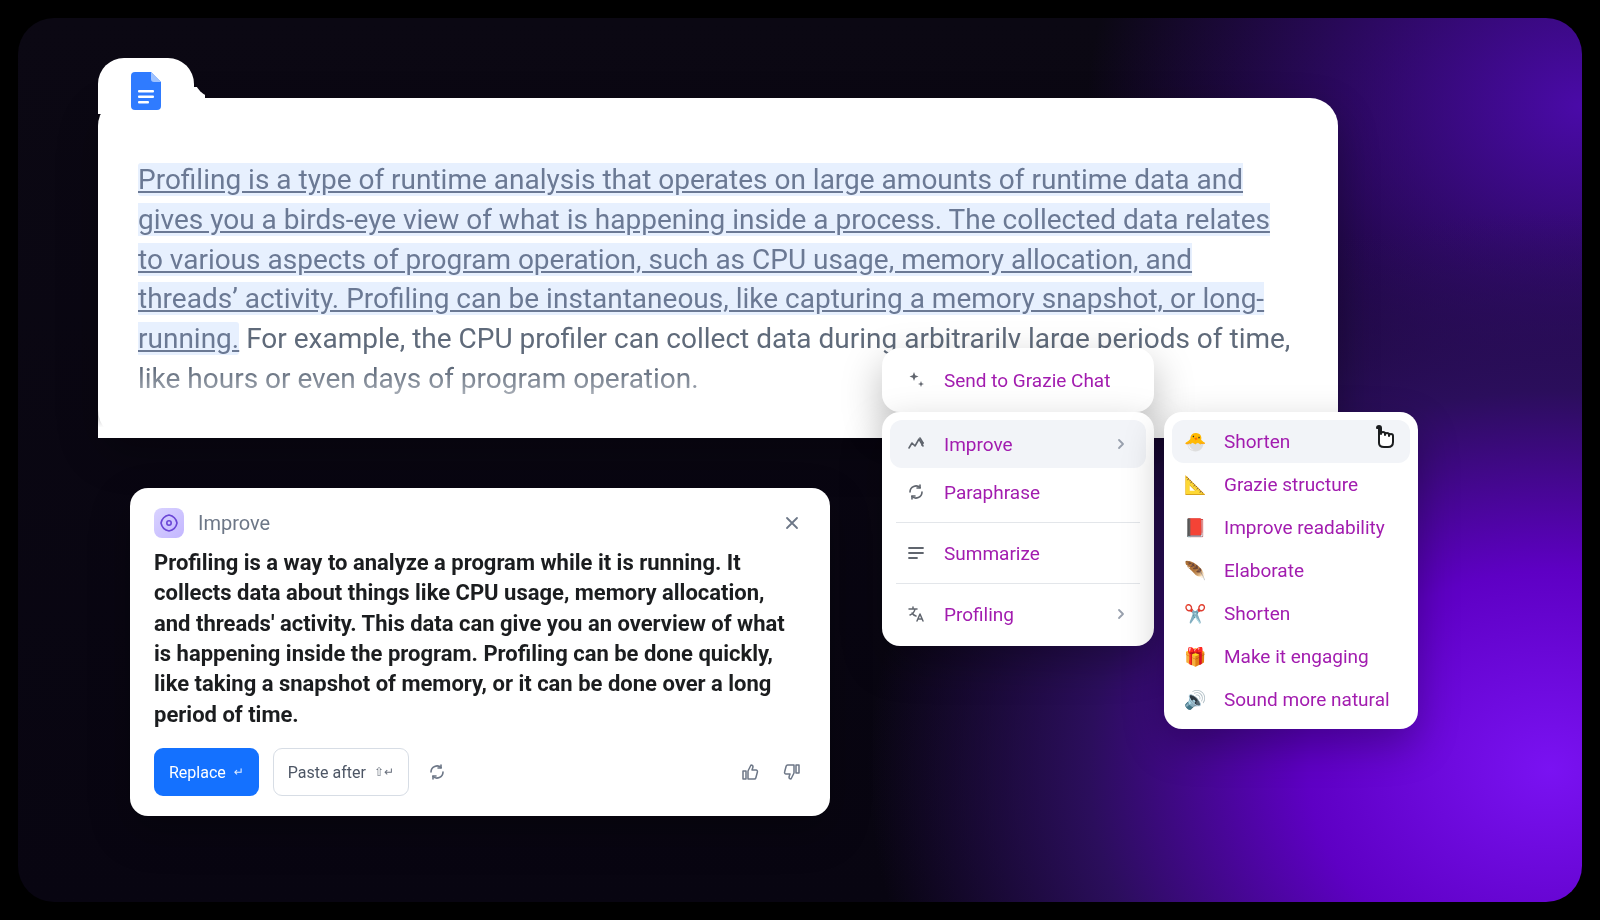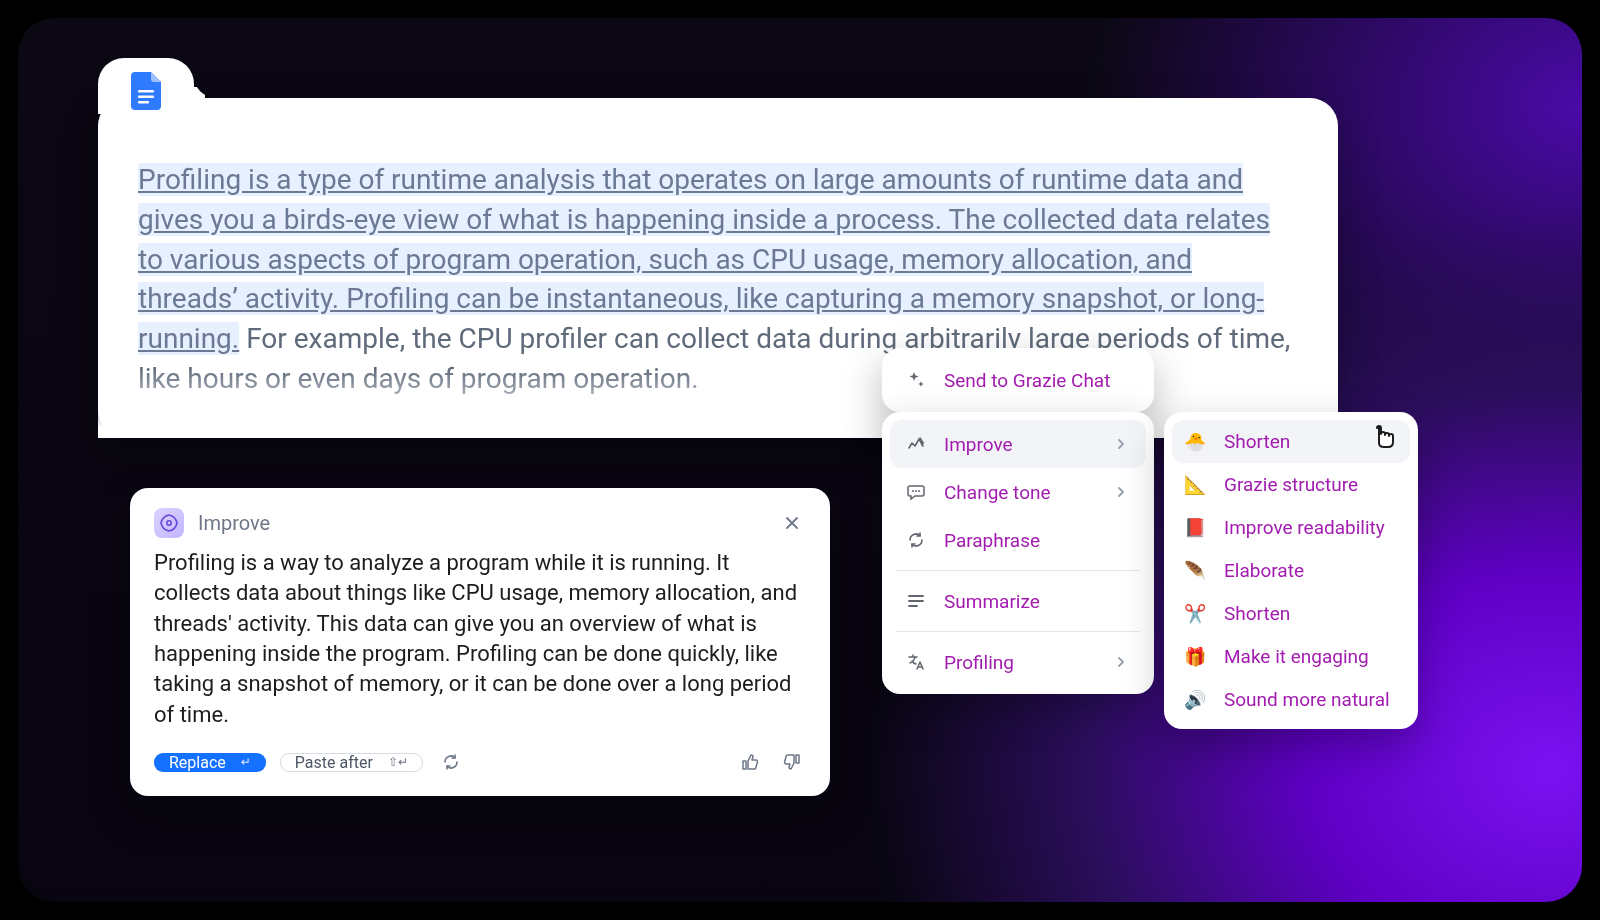--- a/index.html
+++ b/index.html
@@ -59,23 +59,23 @@
     position:absolute;left:112px;top:470px;width:700px;background:var(--doc-bg);
     border-radius:18px;box-shadow:var(--panel-shadow);padding:20px 24px 20px 24px;
   }
   .result-head{display:flex;align-items:center;gap:14px;color:#6d7787;font-size:20px;margin-bottom:10px;}
   .grazie-badge{
     width:30px;height:30px;border-radius:8px;background:linear-gradient(135deg,#d9d3ff,#c3b6ff);
     display:flex;align-items:center;justify-content:center;
   }
   .grazie-badge svg{display:block;}
   .result-close{margin-left:auto;color:#70727d;cursor:pointer;}
-  .result-body{font-size:22px;line-height:1.38;color:var(--text);margin:6px 0 18px 0;}
+  .result-body{font-size:22px;line-height:1.38;color:var(--text);margin:6px 0 18px 0;font-weight:bold;}
   .result-actions{display:flex;align-items:center;gap:14px;}
-  .btn{height:19px;border-radius:9px;display:inline-flex;align-items:center;gap:15px;padding:0 14px;font-size:16px;cursor:pointer;border:1px solid transparent;}
+  .btn{height:48px;border-radius:9px;display:inline-flex;align-items:center;gap:8px;padding:0 14px;font-size:16px;cursor:pointer;border:1px solid transparent;}
   .btn-primary{background:var(--blue);color:var(--blue-text);}
   .btn-secondary{background:#fff;color:#4d5665;border-color:#d7dde5;}
   .kbd{font-size:12px;opacity:.85;}
   .icon-btn{width:28px;height:28px;display:inline-flex;align-items:center;justify-content:center;color:#6d7787;cursor:pointer;border-radius:6px;}
   .spacer{flex:1 1 auto;}
 
   
   .menu{
     position:absolute;background:var(--doc-bg);border-radius:18px;box-shadow:var(--panel-shadow);
     padding:8px 8px;font-size:19px;color:#a21caf;
@@ -189,36 +189,20 @@
       <span>Improve</span>
       <span class="chev">
         <svg width="14" height="14" viewBox="0 0 14 14">
             <path d="M5 3l4 4-4 4" fill="none" stroke="currentColor" stroke-width="1.8" stroke-linecap="round" stroke-linejoin="round"></path>
           </svg>
       </span>
     </div>
     <div class="item">
       <span class="ic">
         <svg width="20" height="20" viewBox="0 0 20 20">
-            <path d="M4 4h12a2 2 0 0 1 2 2v6a2 2 0 0 1-2 2H9l-4 3v-3H4a2 2 0 0 1-2-2V6a2 2 0 0 1 2-2z" fill="none" stroke="currentColor" stroke-width="1.5"></path>
-            <circle cx="7" cy="9" r="1" fill="currentColor"></circle>
-            <circle cx="10" cy="9" r="1" fill="currentColor"></circle>
-            <circle cx="13" cy="9" r="1" fill="currentColor"></circle>
-          </svg>
-      </span>
-      <span>Change tone</span>
-      <span class="chev">
-        <svg width="14" height="14" viewBox="0 0 14 14">
-            <path d="M5 3l4 4-4 4" fill="none" stroke="currentColor" stroke-width="1.8" stroke-linecap="round" stroke-linejoin="round"></path>
-          </svg>
-      </span>
-    </div>
-    <div class="item">
-      <span class="ic">
-        <svg width="20" height="20" viewBox="0 0 20 20">
             <path d="M4 10a6 6 0 0 1 10.2-4.3M16 10a6 6 0 0 1-10.2 4.3" fill="none" stroke="currentColor" stroke-width="1.6" stroke-linecap="round"></path>
             <path d="M14 3v3h-3M6 17v-3h3" fill="none" stroke="currentColor" stroke-width="1.6" stroke-linecap="round" stroke-linejoin="round"></path>
           </svg>
       </span>
       <span>Paraphrase</span>
     </div>
     <div class="sep"></div>
     <div class="item">
       <span class="ic">
         <svg width="20" height="20" viewBox="0 0 20 20">

